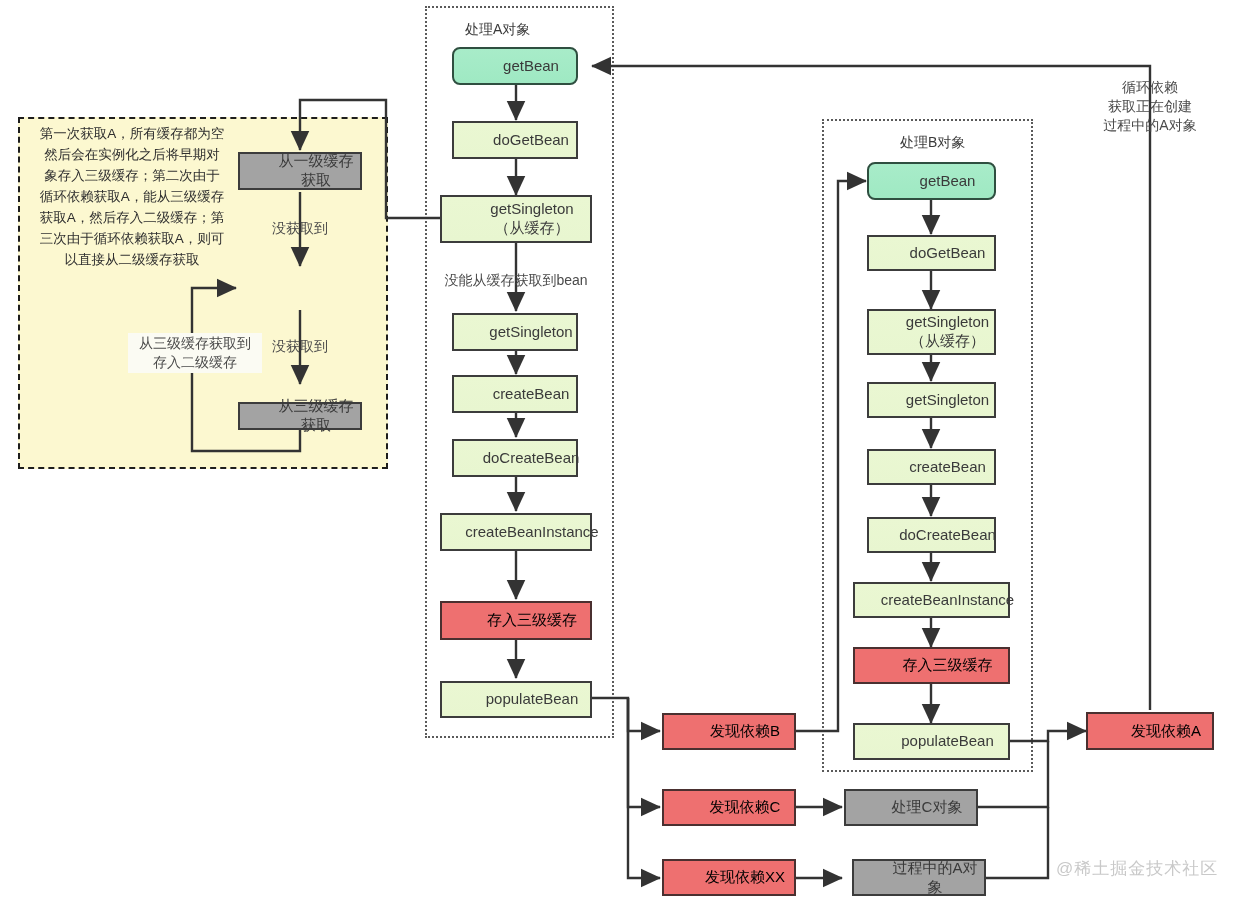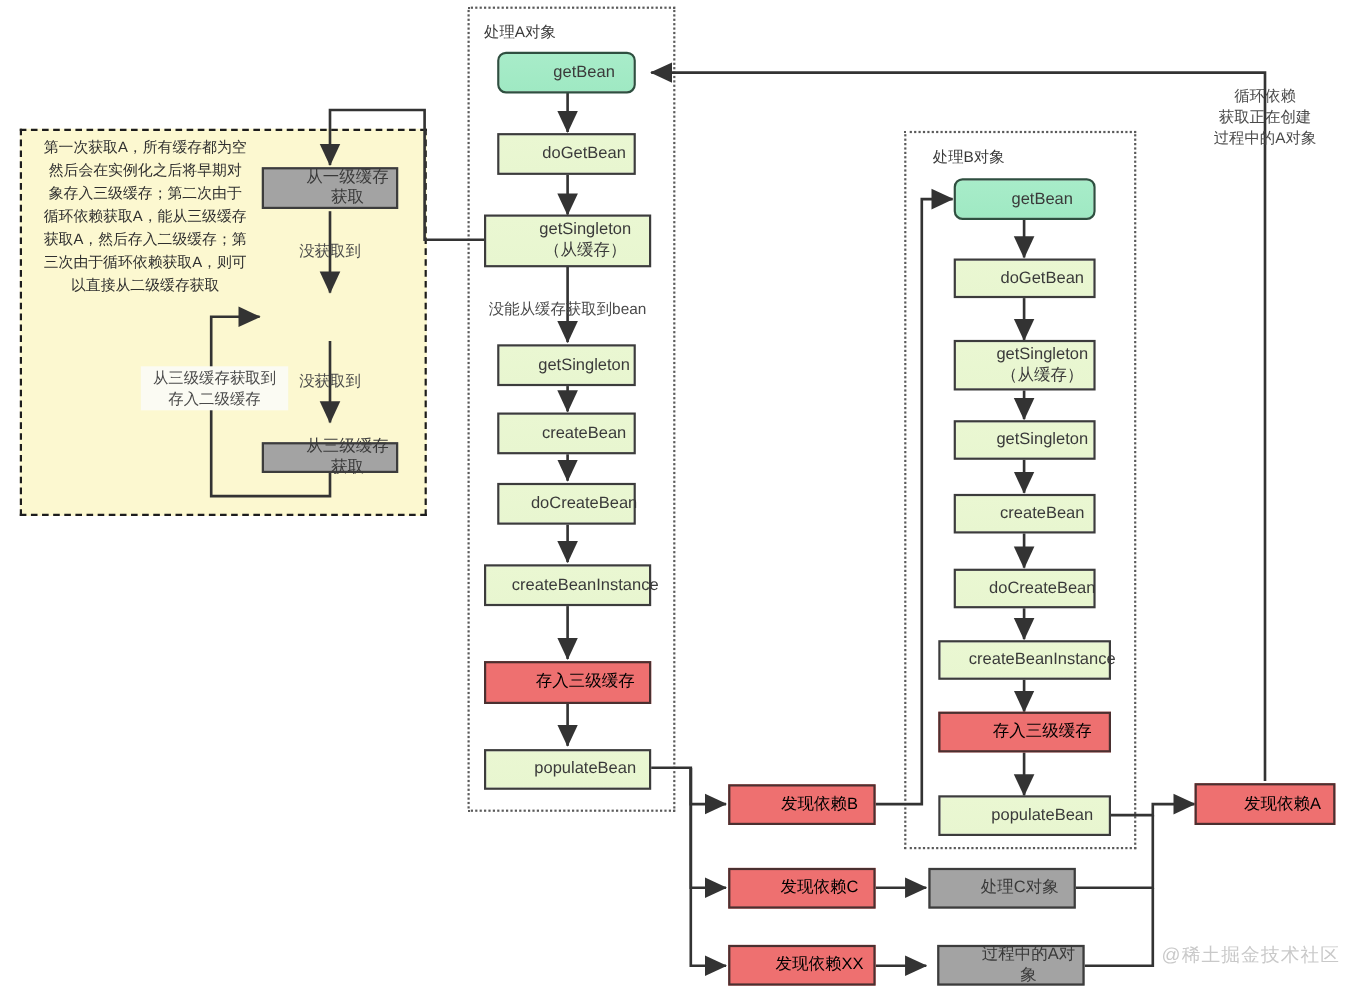--- a/index.html
+++ b/index.html
@@ -101,36 +101,36 @@
 以直接从二级缓存获取</div>
 
   <div class="node blue cn" style="left:238px;top:152px;width:124px;height:38px;">从一级缓存获取</div>
   <div class="node blue cn" style="left:238px;top:402px;width:124px;height:28px;">从三级缓存获取</div>
 
   <div class="label" style="left:258px;top:219px;width:84px;">没获取到</div>
   <div class="label" style="left:258px;top:337px;width:84px;">没获取到</div>
   <div class="label bg" style="left:128px;top:333px;width:130px;padding:1px 2px;">从三级缓存获取到
 存入二级缓存</div>
 
-  <div class="title" style="left:440px;top:21px;">处理A对象</div>
+  <div class="title" style="left:465px;top:21px;">处理A对象</div>
 
   <div class="node teal" style="left:452px;top:47px;width:126px;height:38px;">getBean</div>
   <div class="node green" style="left:452px;top:121px;width:126px;height:38px;">doGetBean</div>
   <div class="node green" style="left:440px;top:195px;width:152px;height:48px;white-space:pre-line;">getSingleton
 （从缓存）</div>
   <div class="node green" style="left:452px;top:313px;width:126px;height:38px;">getSingleton</div>
   <div class="node green" style="left:452px;top:375px;width:126px;height:38px;">createBean</div>
   <div class="node green" style="left:452px;top:439px;width:126px;height:38px;">doCreateBean</div>
   <div class="node green" style="left:440px;top:513px;width:152px;height:38px;">createBeanInstance</div>
   <div class="node red cn" style="left:440px;top:601px;width:152px;height:39px;">存入三级缓存</div>
   <div class="node green" style="left:440px;top:681px;width:152px;height:37px;">populateBean</div>
 
   <div class="label" style="left:424px;top:271px;width:184px;">没能从缓存获取到bean</div>
 
-  <div class="title" style="left:848px;top:134px;">处理B对象</div>
+  <div class="title" style="left:900px;top:134px;">处理B对象</div>
 
   <div class="node teal" style="left:867px;top:162px;width:129px;height:38px;">getBean</div>
   <div class="node green" style="left:867px;top:235px;width:129px;height:36px;">doGetBean</div>
   <div class="node green" style="left:867px;top:309px;width:129px;height:46px;white-space:pre-line;">getSingleton
 （从缓存）</div>
   <div class="node green" style="left:867px;top:382px;width:129px;height:36px;">getSingleton</div>
   <div class="node green" style="left:867px;top:449px;width:129px;height:36px;">createBean</div>
   <div class="node green" style="left:867px;top:517px;width:129px;height:36px;">doCreateBean</div>
   <div class="node green" style="left:853px;top:582px;width:157px;height:36px;">createBeanInstance</div>
   <div class="node red cn" style="left:853px;top:647px;width:157px;height:37px;">存入三级缓存</div>

